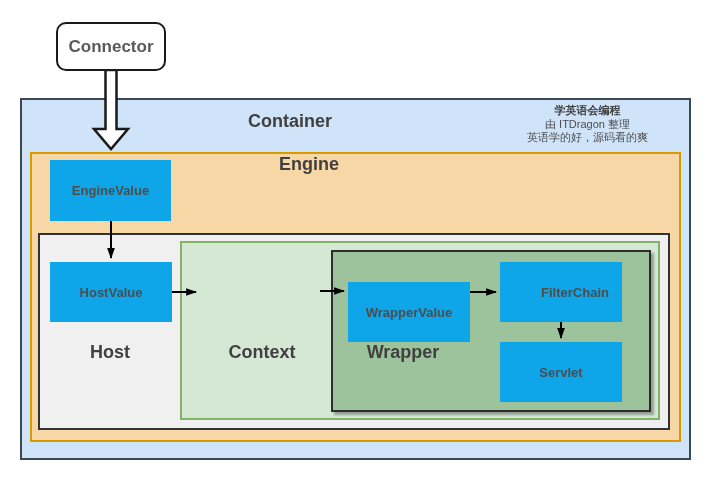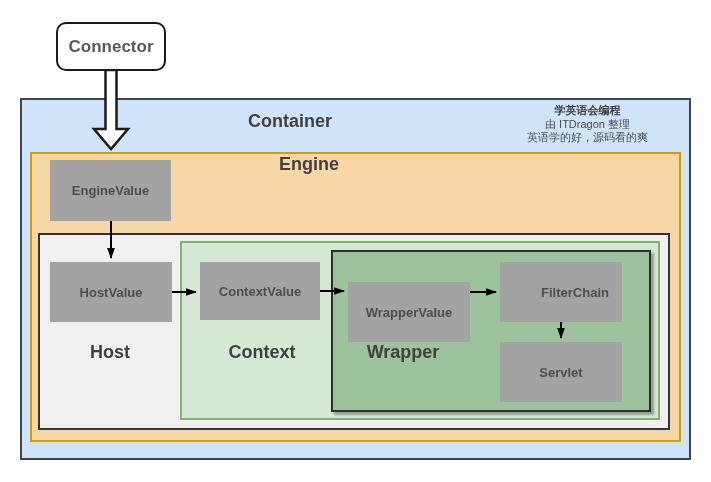--- a/index.html
+++ b/index.html
@@ -7,21 +7,21 @@
   #canvas{position:relative;width:711px;height:482px;background:#ffffff;overflow:hidden;}
 
   .zone{position:absolute;box-sizing:border-box;}
   .container-box{left:20px;top:98px;width:671px;height:362px;border:2px solid #3b4752;}
   .engine-box{left:30px;top:152px;width:651px;height:290px;border:2px solid #d79b00;}
   .host-box{left:38px;top:233px;width:632px;height:197px;border:2px solid #333333;}
   .context-box{left:180px;top:241px;width:480px;height:179px;border:2px solid #82b366;}
   .wrapper-box{left:331px;top:250px;width:320px;height:162px;border:2px solid #2d2d2d;
                box-shadow:3px 3px 2px rgba(0,0,0,0.3);}
 
-  .node{position:absolute;background:#a3a3a3;display:flex;align-items:center;justify-content:center;
+  .node{position:absolute;background:#0ea5e9;display:flex;align-items:center;justify-content:center;
         font-weight:bold;font-size:13px;color:#4d4d4d;box-sizing:border-box;}
   .engine-value{left:50px;top:160px;width:121px;height:61px;}
   .host-value{left:50px;top:262px;width:122px;height:60px;}
   .context-value{left:200px;top:262px;width:120px;height:58px;}
   .wrapper-value{left:348px;top:262px;width:122px;height:60px;margin-top:20px;}
   .filter-chain{left:500px;top:262px;width:122px;height:60px;padding-left:28px;}
   .servlet{left:500px;top:342px;width:122px;height:60px;}
 
   .lbl{position:absolute;transform:translateX(-50%);font-weight:bold;font-size:18px;
        color:#404040;white-space:nowrap;}
@@ -59,21 +59,20 @@
   <div class="lbl lbl-wrapper">Wrapper</div>
 
   <div class="watermark">
     <div class="wm-bold">学英语会编程</div>
     <div>由 ITDragon 整理</div>
     <div>英语学的好，源码看的爽</div>
   </div>
 
   <div class="node engine-value">EngineValue</div>
   <div class="node host-value">HostValue</div>
-  <div class="node context-value">ContextValue</div>
   <div class="node wrapper-value">WrapperValue</div>
   <div class="node filter-chain">FilterChain</div>
   <div class="node servlet">Servlet</div>
 
   <svg id="arrow-layer" viewBox="0 0 711 482" xmlns="http://www.w3.org/2000/svg">
     <defs>
       <marker id="ah" markerUnits="userSpaceOnUse" markerWidth="11" markerHeight="9" viewBox="0 0 10 7" refX="9" refY="3.5" orient="auto">
         <path d="M0,0 L10,3.5 L0,7 Z" fill="#000000"></path>
       </marker>
     </defs>

